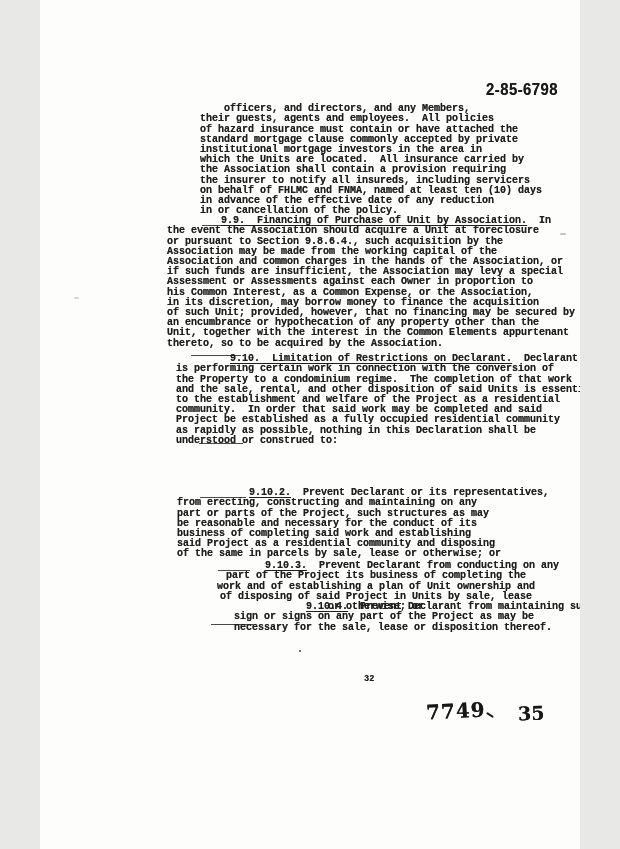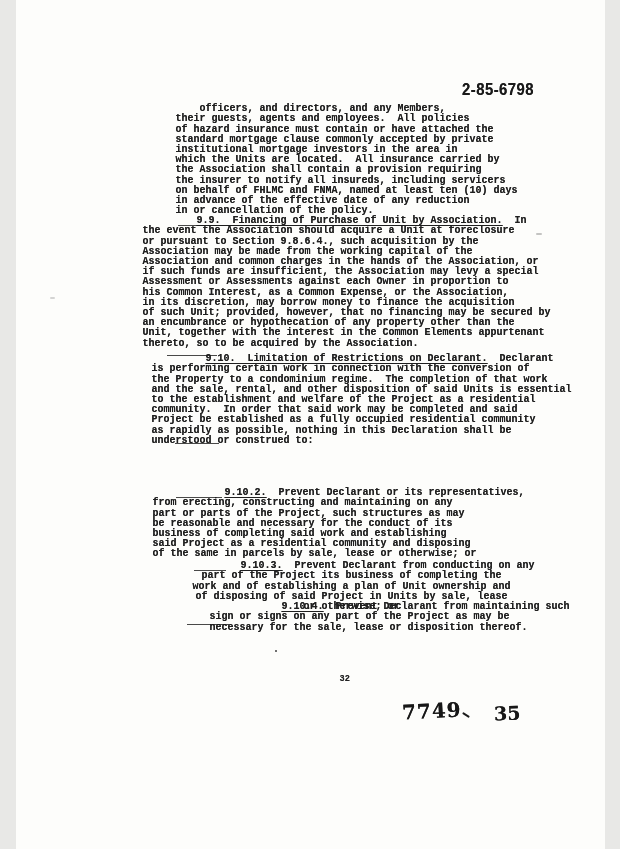--- a/index.html
+++ b/index.html
@@ -1,18 +1,18 @@
 <!DOCTYPE html>
 <html><head>
 <meta charset="utf-8">
 <style>
   html,body{margin:0;padding:0;background:#e8e8e6;}
   .page{
     position:relative;
-    width:589px;height:849px;
+    width:540px;height:849px;
     margin:0 auto;
     background:#fdfdfb;
     overflow:hidden;
   }
   
   .tx{
     position:absolute;
     white-space:pre;
     font-family:"Liberation Mono","DejaVu Sans Mono",monospace;
     font-size:10px;

